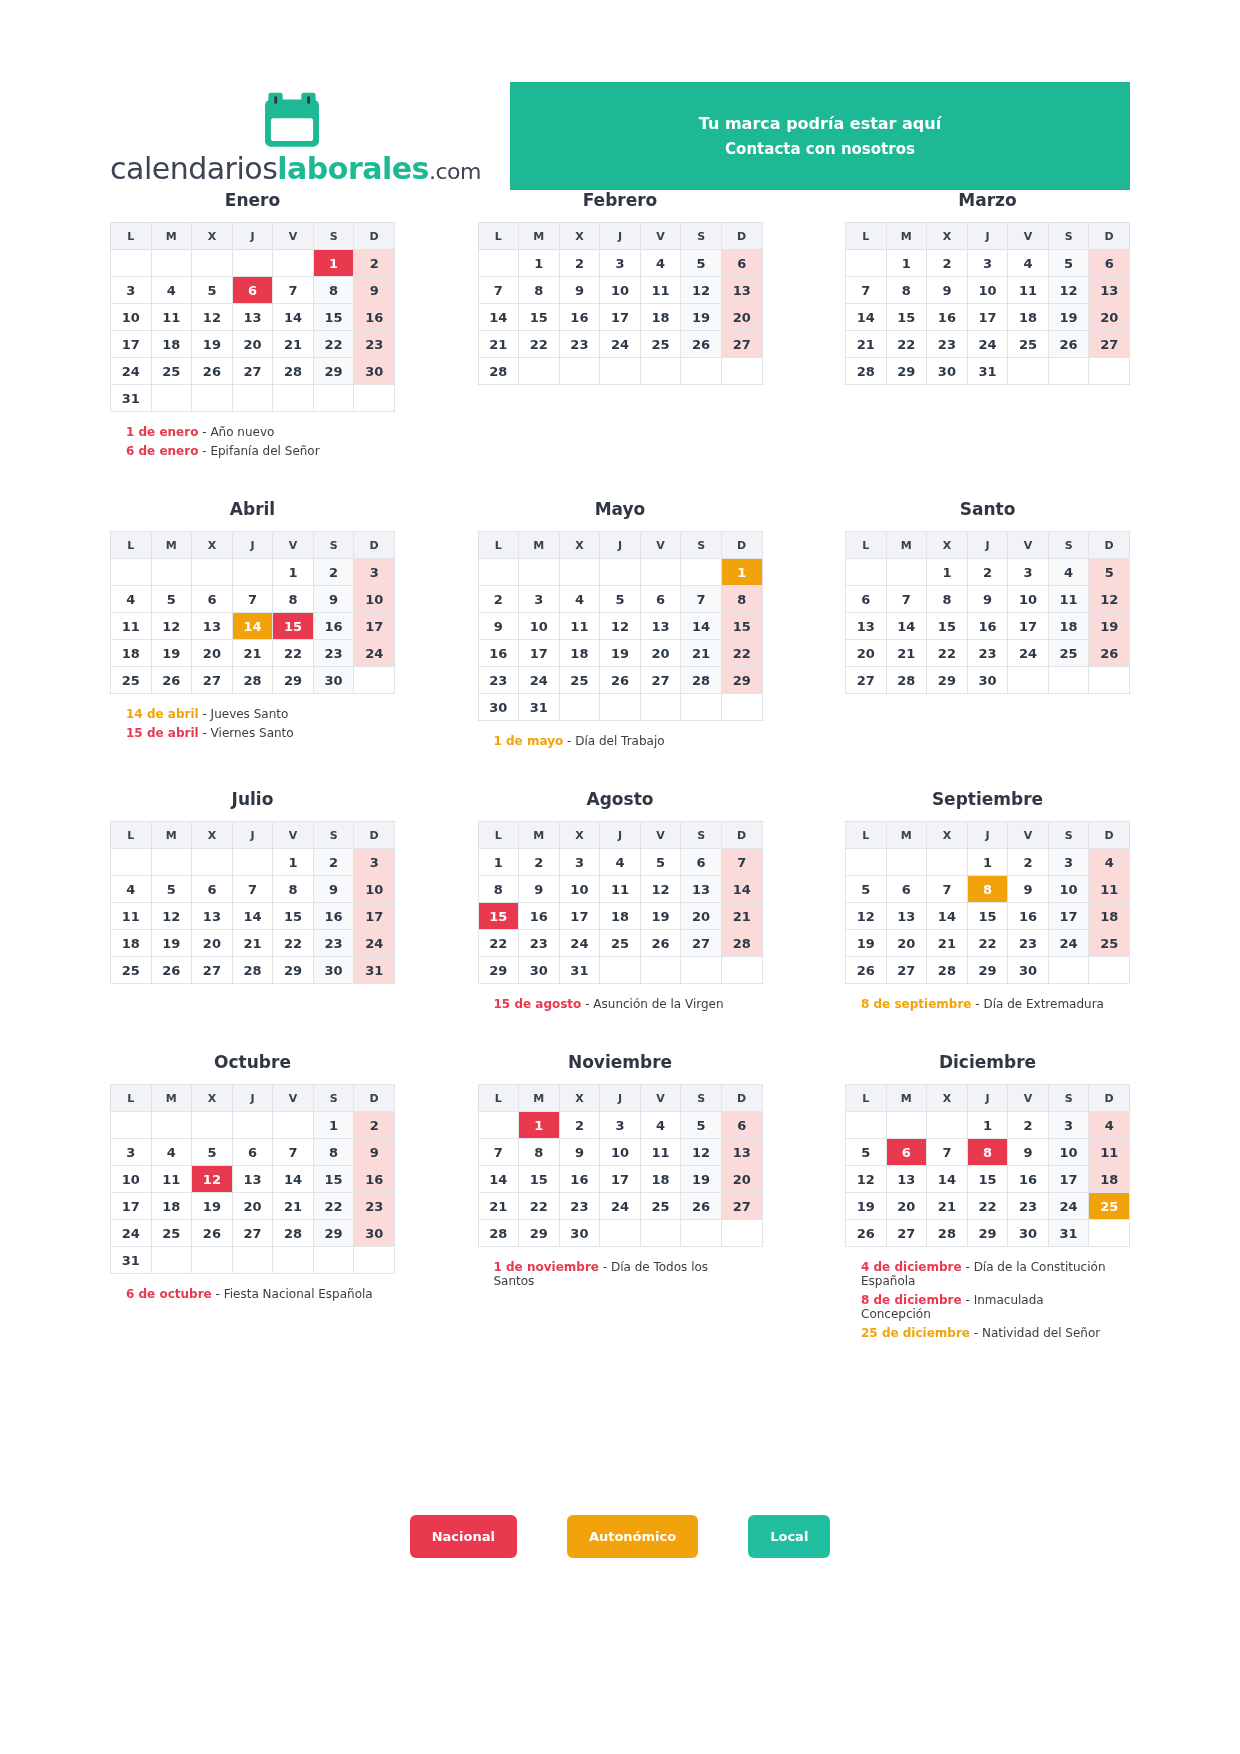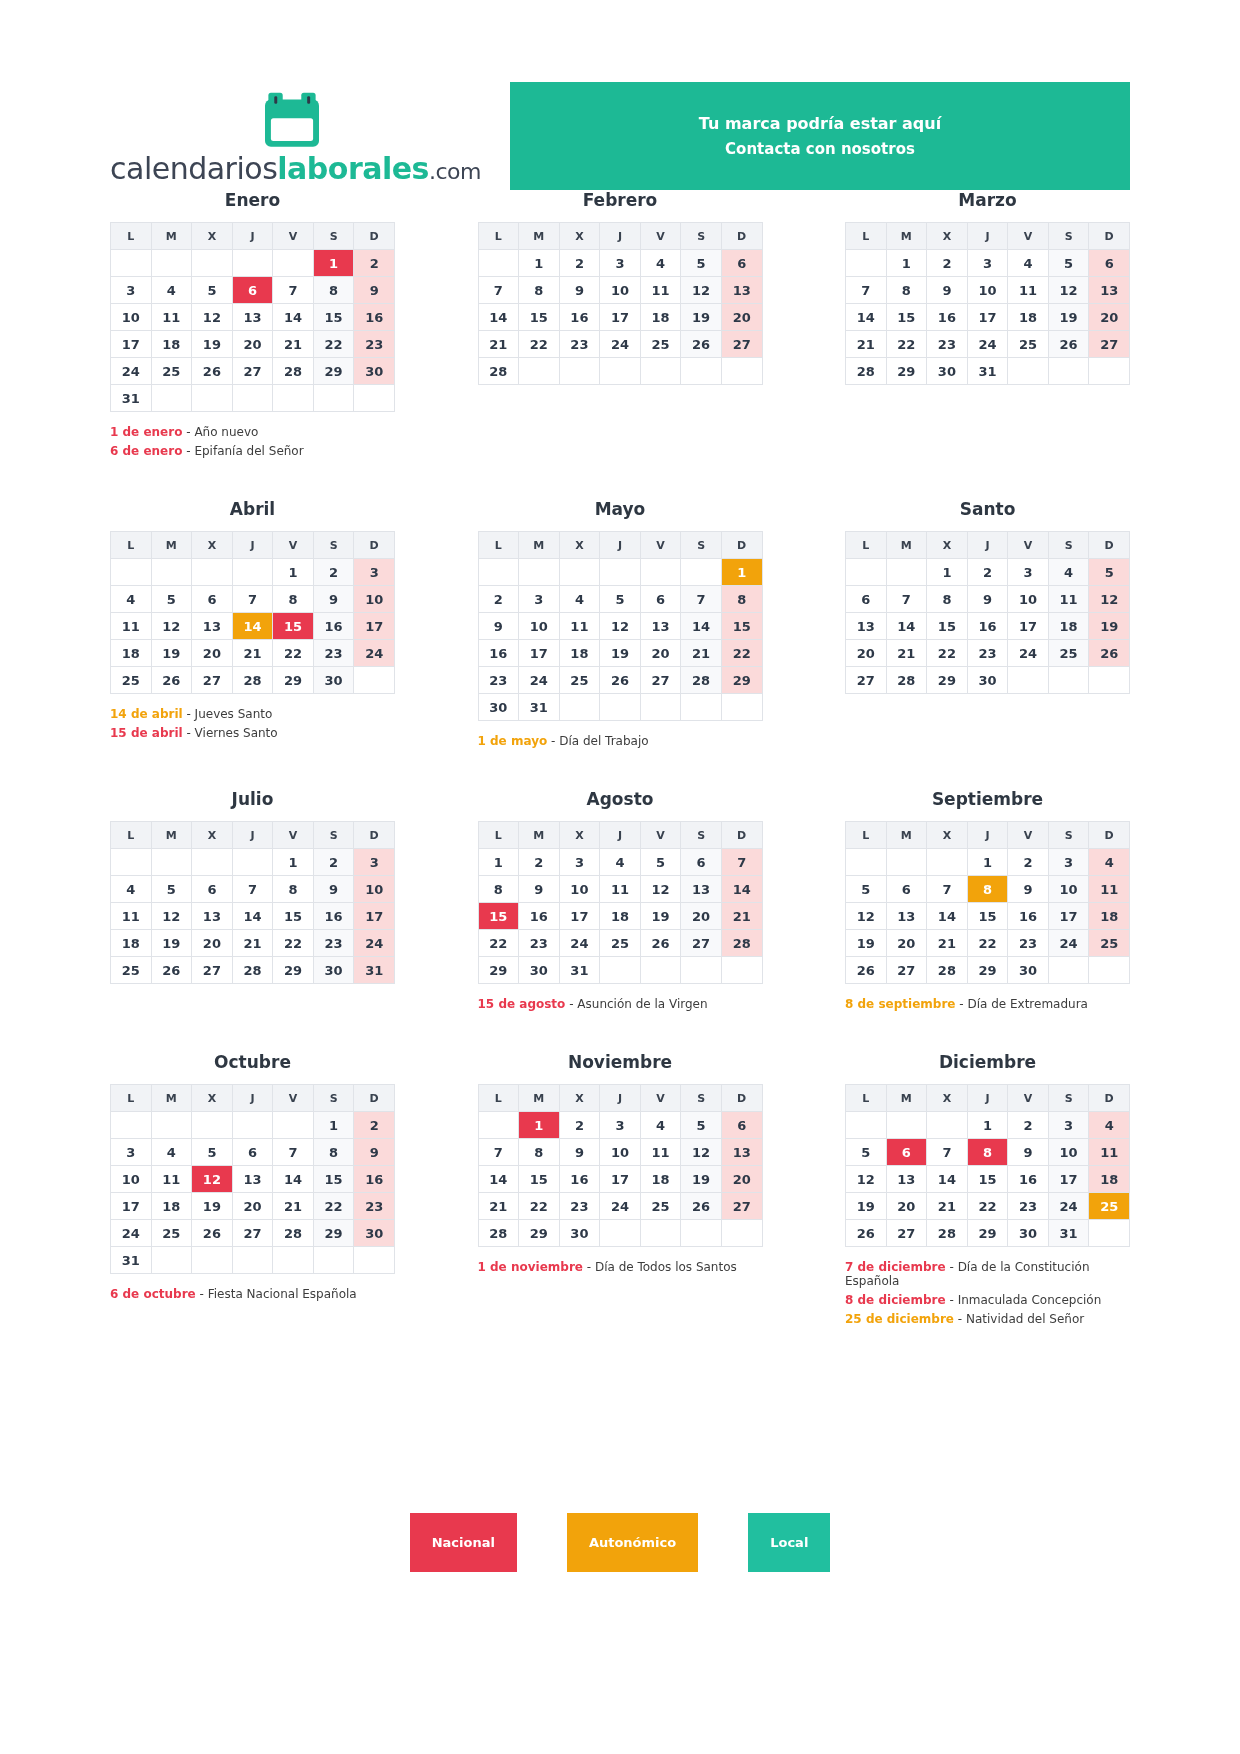--- a/index.html
+++ b/index.html
@@ -80,44 +80,43 @@
     font-weight: 700;
     color: var(--text-dark, #2e3948);
   }
   table.cal td.sat { background: var(--saturday-bg, #f8f9fb); }
   table.cal td.sun { background: var(--sunday-bg, #fbdada); }
   table.cal td.empty { background: #ffffff; }
   table.cal td.t-nacional   { background: var(--nacional, #e8394e);   color: #ffffff; }
   table.cal td.t-autonomico { background: var(--autonomico, #f2a30b); color: #ffffff; }
 
   .notes { margin-top: 13px; }
-  .note { font-size: 12px; margin: 5px 0; color: #3d3d3d; }
+  .note { font-size: 12px; margin: 5px 16px; color: #3d3d3d; }
   .note-date { font-weight: 700; }
   .note-date.c-nacional   { color: var(--nacional, #e8394e); }
   .note-date.c-autonomico { color: var(--autonomico, #f2a30b); }
   .note-desc { font-weight: 400; color: #3d3d3d; }
 
   
   .legend-buttons {
     display: flex;
     justify-content: center;
     gap: 50px;
     margin-top: 170px;
     padding-bottom: 182px;
   }
   .legend-btn {
     border: none;
     color: #ffffff;
     font-family: inherit;
     font-size: 13px;
     font-weight: 700;
-    padding: 22px 22px;
-    border-radius: 0;
+    padding: 14px 22px;
+    border-radius: 6px;
     cursor: pointer;
-    margin-top: 12px;
   }
   .legend-btn.b-nacional   { background: var(--nacional, #e8394e); }
   .legend-btn.b-autonomico { background: var(--autonomico, #f2a30b); }
   .legend-btn.b-local      { background: var(--local, #21bf9f); }
 </style>
 </head>
 <body style="--nacional: #e8394e; --autonomico: #f2a30b; --local: #21bf9f; --banner-teal: #1db995; --sunday-bg: #fbdada; --saturday-bg: #f8f9fb; --header-bg: #f1f3f6; --grid-border: #e0e3e8; --text-dark: #2e3948;">
 
 <div class="container">
 
@@ -940,21 +939,21 @@
               <td>27</td>
               <td>28</td>
               <td>29</td>
               <td>30</td>
               <td class="sat">31</td>
               <td class="empty"></td>
             </tr>
           </tbody>
         </table>
         <div class="notes">
-          <div class="note"><span class="note-date c-nacional">7 de diciembre</span> <span class="note-desc">- Día de la Constitución Española</span></div>
+          <div class="note"><span class="note-date c-nacional">4 de diciembre</span> <span class="note-desc">- Día de la Constitución Española</span></div>
           <div class="note"><span class="note-date c-nacional">8 de diciembre</span> <span class="note-desc">- Inmaculada Concepción</span></div>
           <div class="note"><span class="note-date c-autonomico">25 de diciembre</span> <span class="note-desc">- Natividad del Señor</span></div>
         </div>
       </div>
     </div>
 
   <div class="legend-buttons">
     <button class="legend-btn b-nacional">Nacional</button>
     <button class="legend-btn b-autonomico">Autonómico</button>
     <button class="legend-btn b-local">Local</button>

